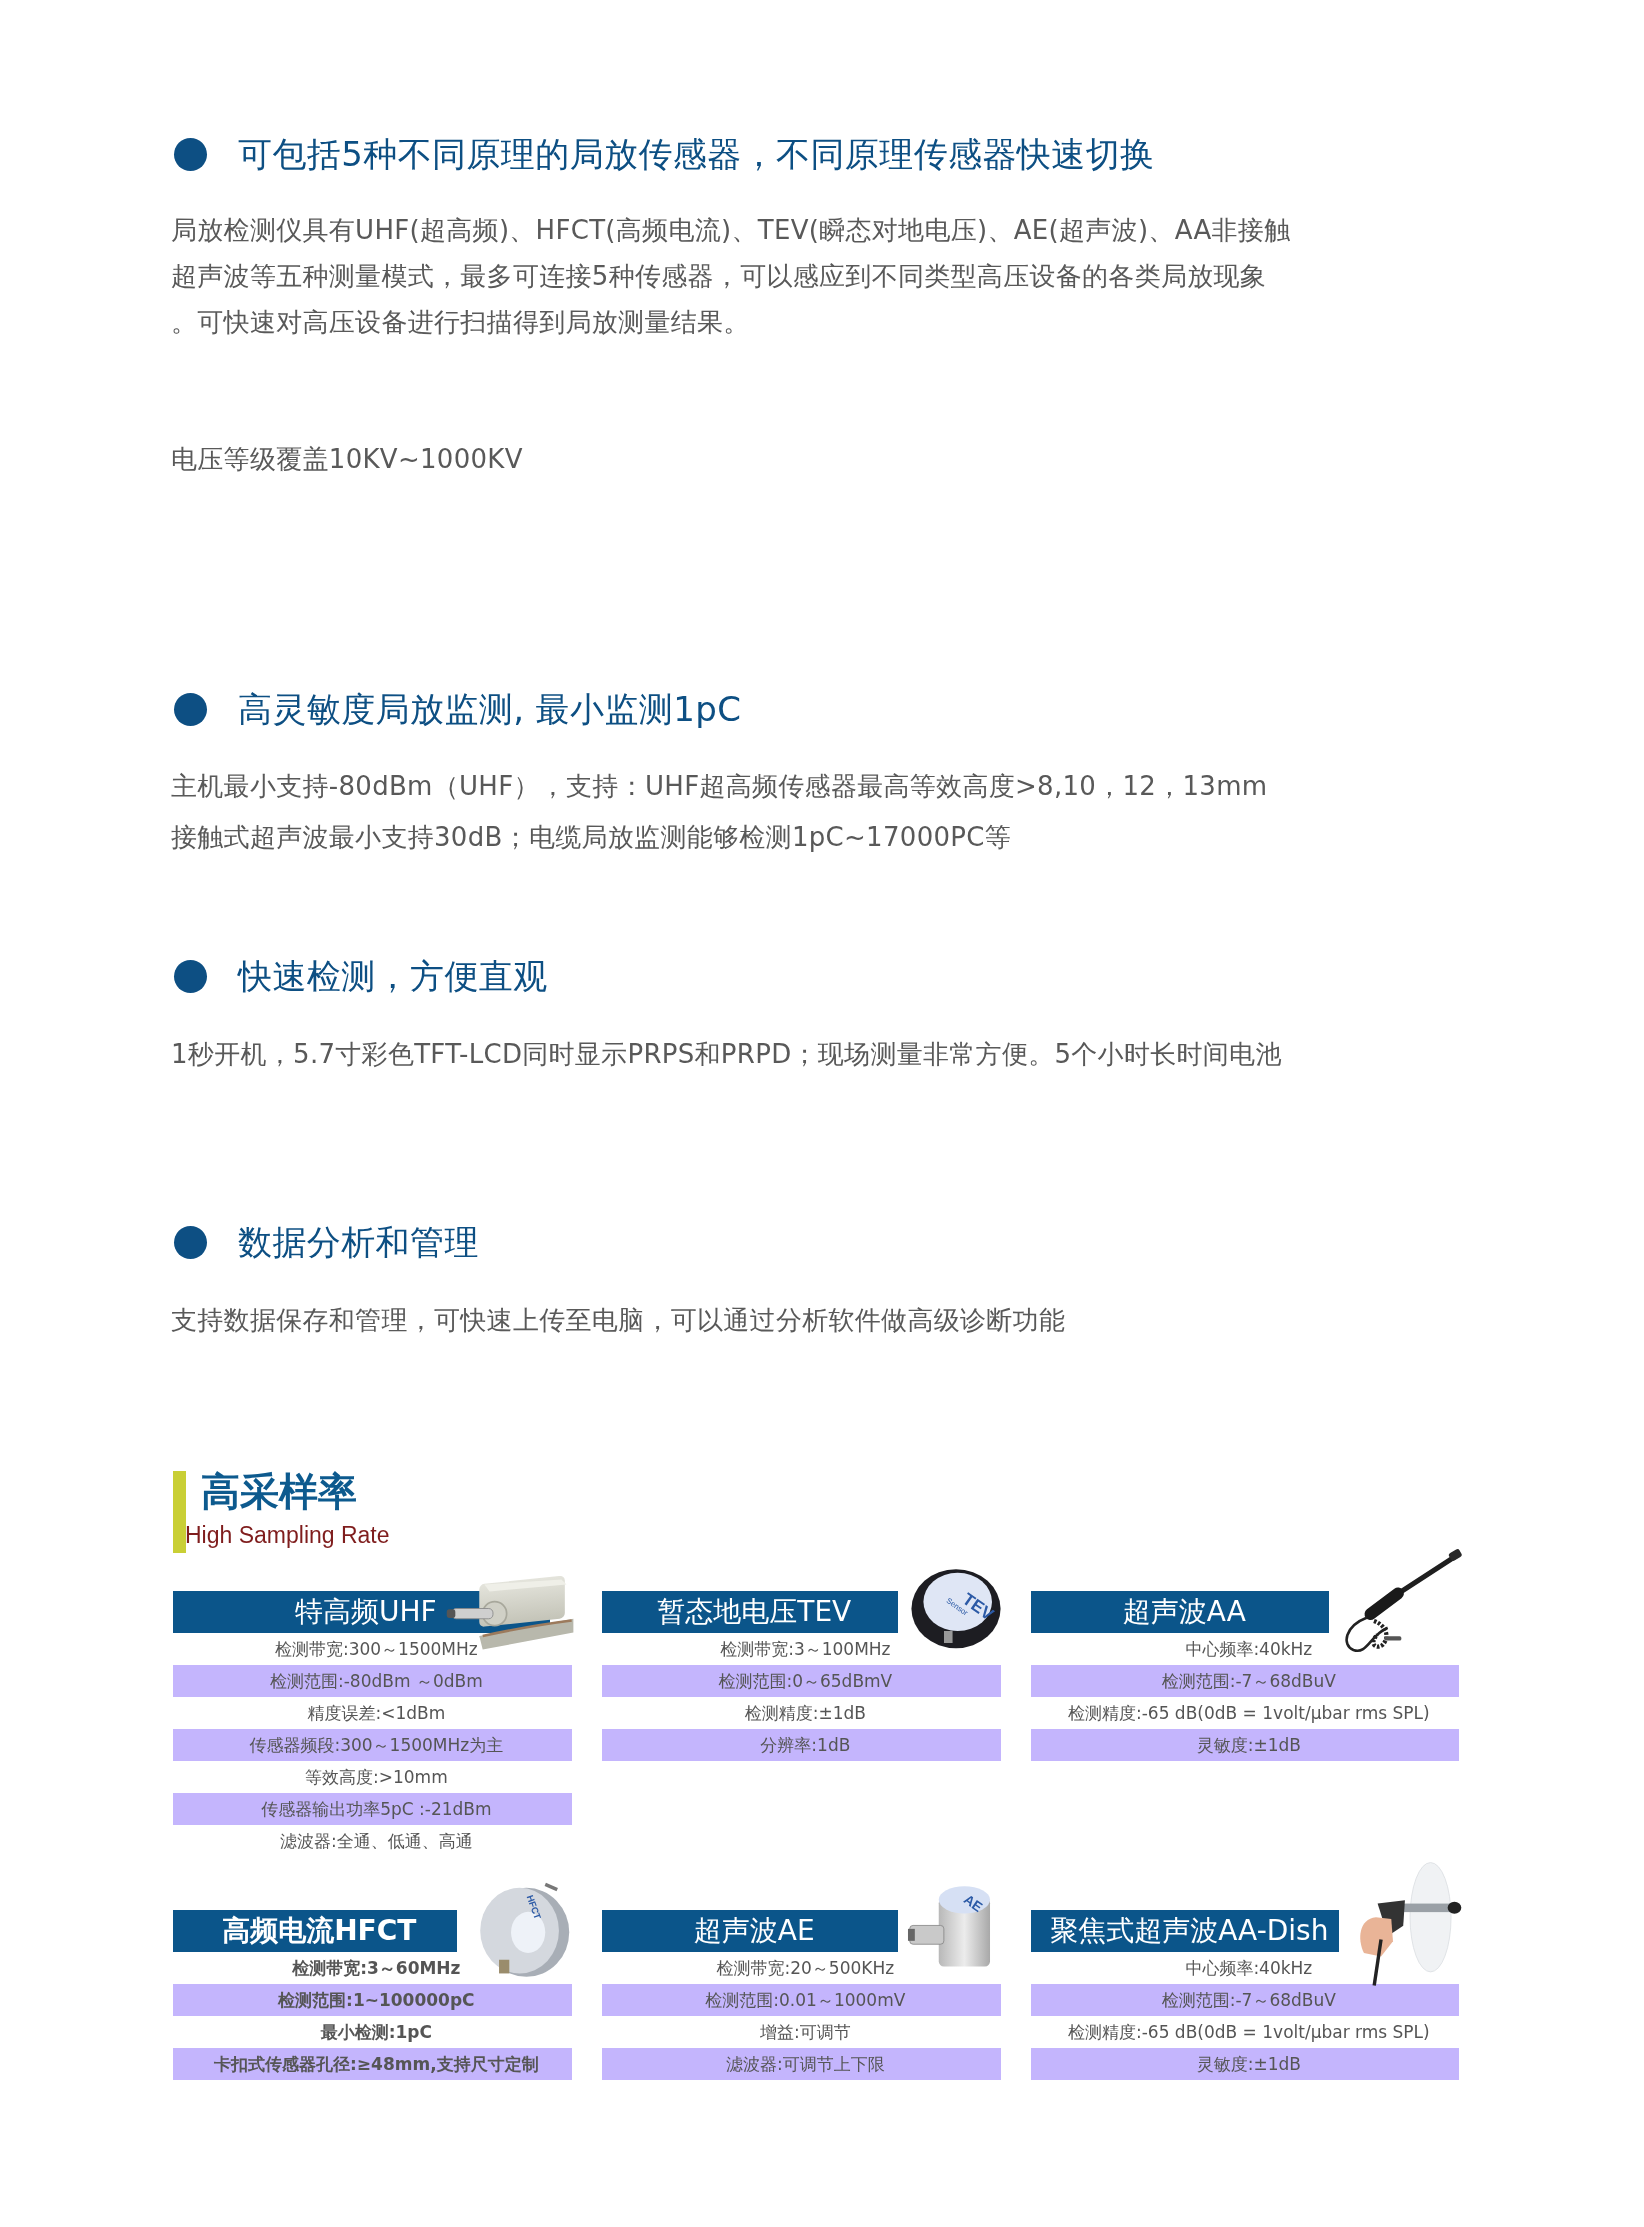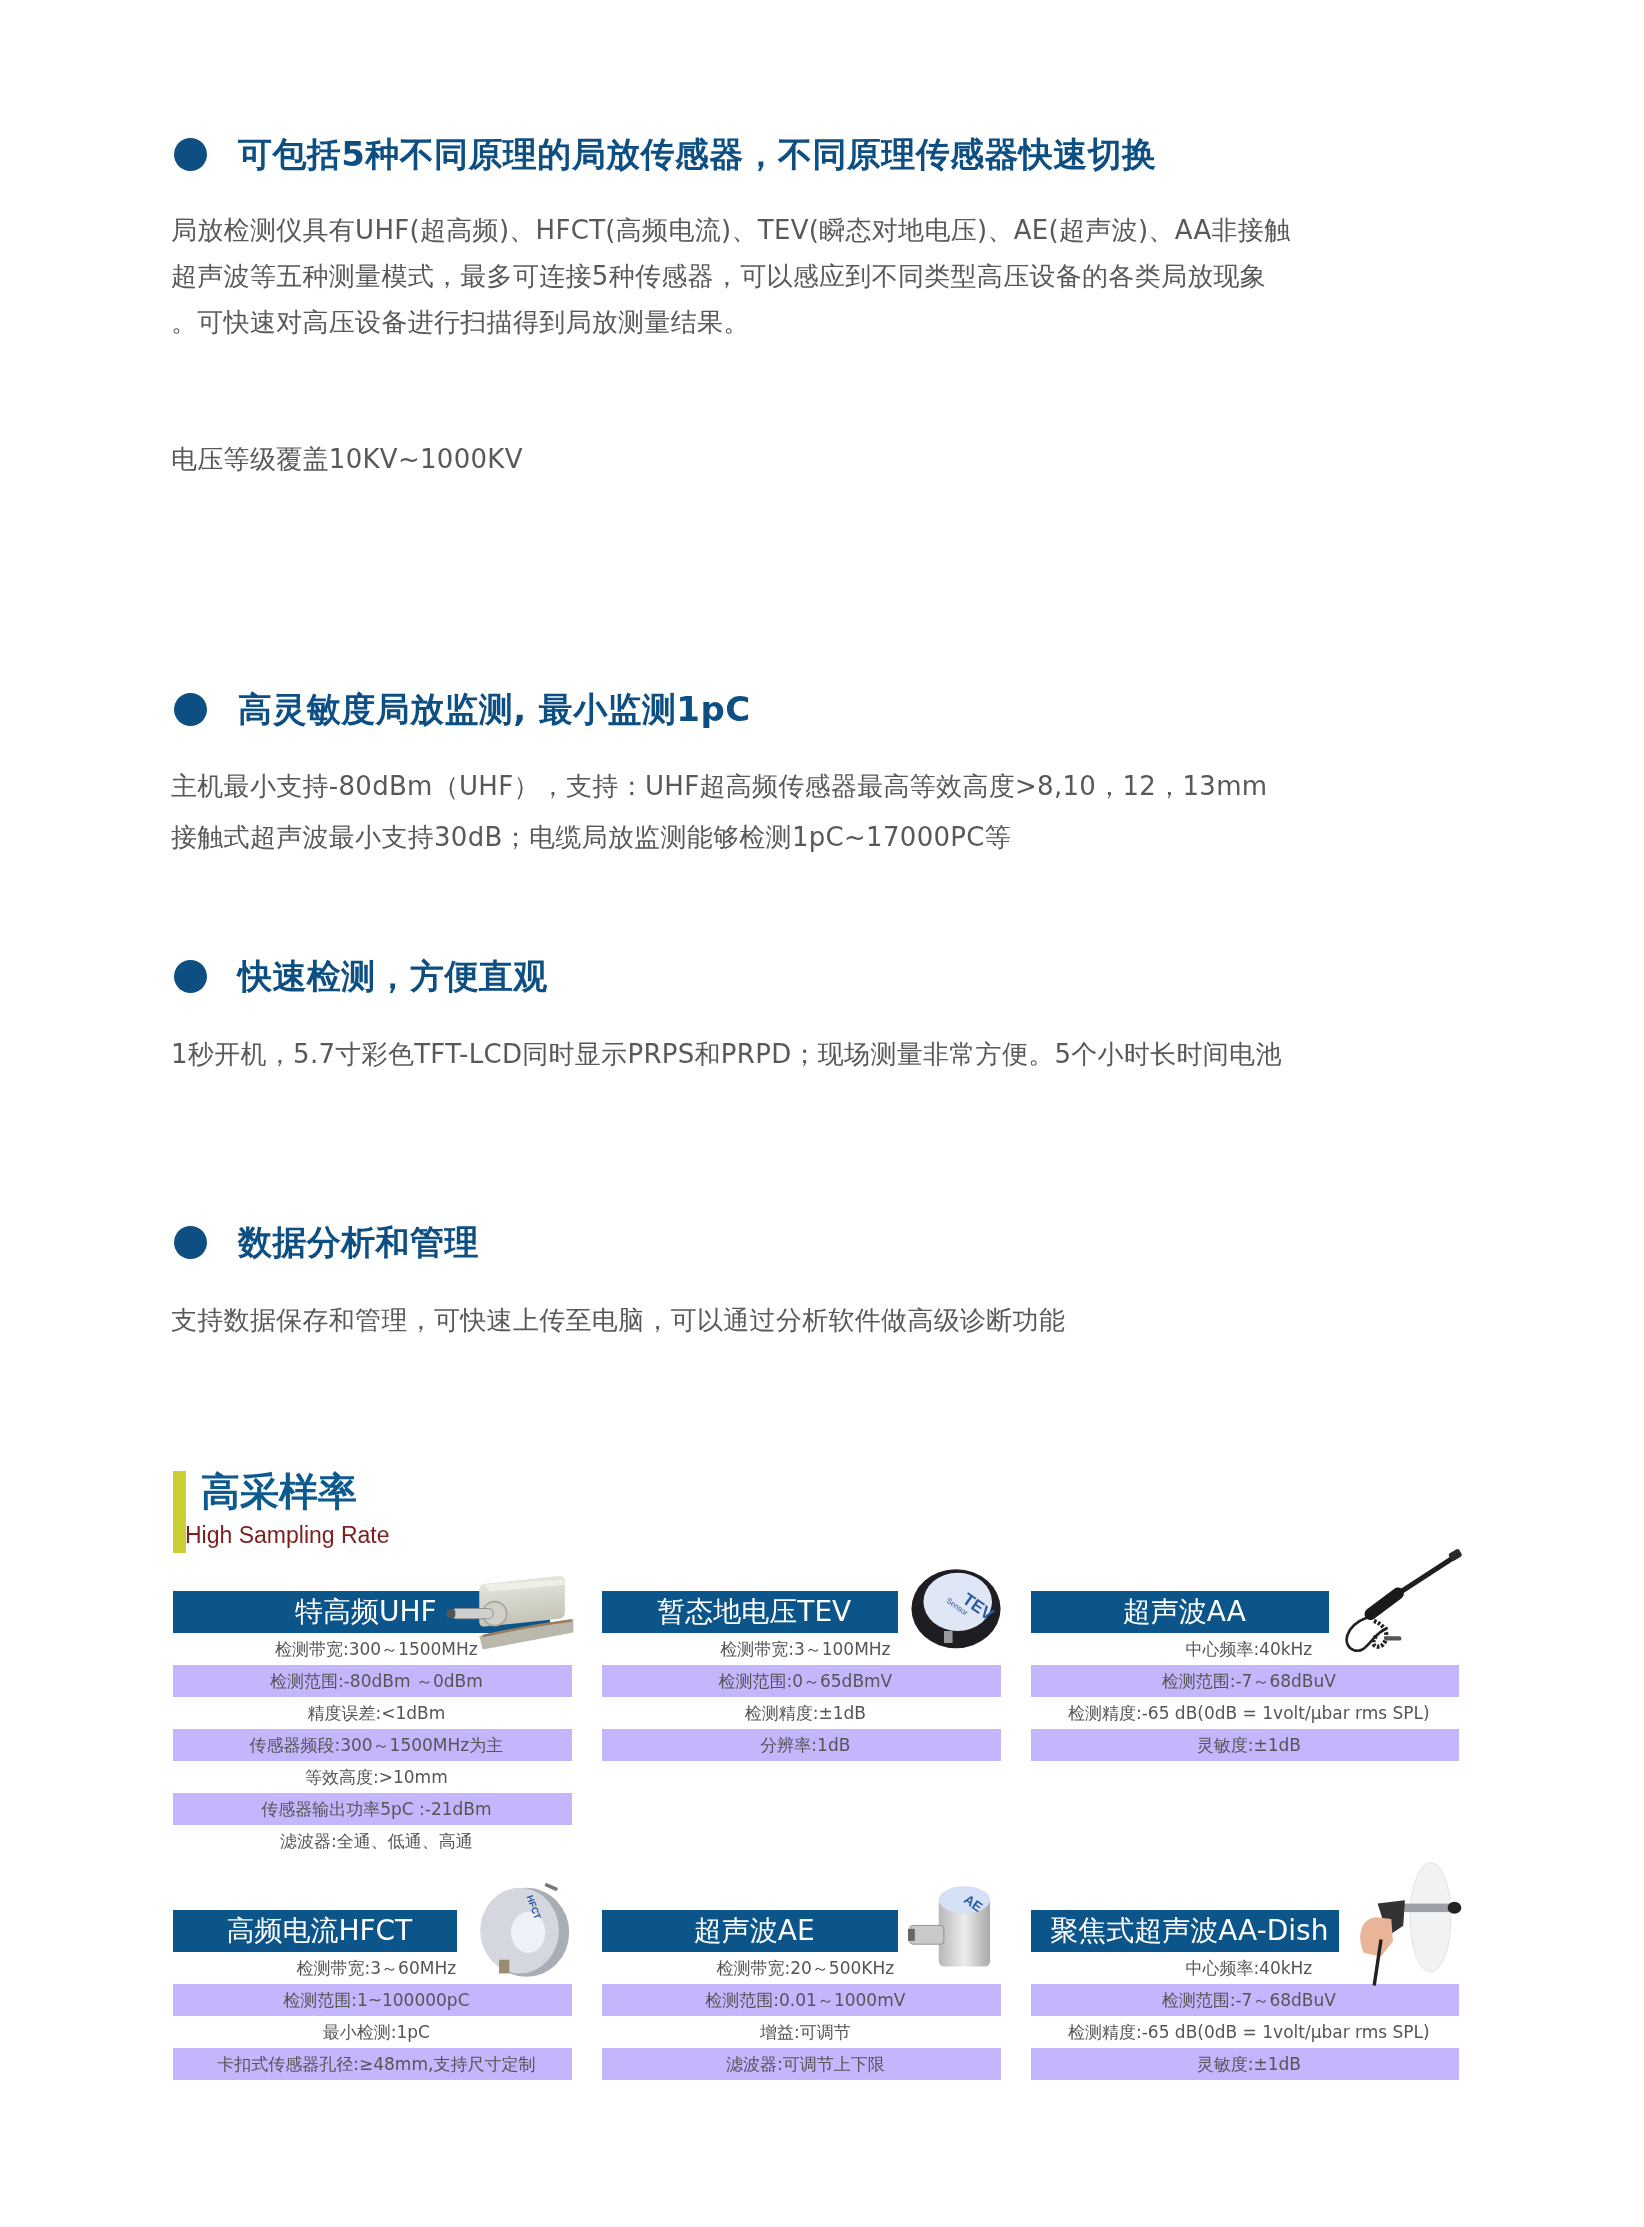--- a/index.html
+++ b/index.html
@@ -6,21 +6,21 @@
   html, body { width: 1645px; height: 2227px; background: #ffffff; overflow: hidden; }
   body { position: relative; font-family: "DejaVu Sans", "Liberation Sans", sans-serif; }
 
   .feature { position: absolute; left: 171px; width: 1302px; }
   .feature-heading {
     position: relative;
     padding-left: 67px;
     color: #0d4f83;
     font-size: 34px;
     line-height: 55px;
-    font-weight: bold;
+    font-weight: normal;
     letter-spacing: 0.4px;
   }
   .bullet {
     position: absolute; left: 2.6px; top: 11px;
     width: 33px; height: 33px; border-radius: 50%;
     background: #0d4f83;
   }
   .feature-body {
     color: #595959;
     font-size: 26px;
@@ -164,21 +164,21 @@
 </div>
 <svg class="product-img" style="left:1336px; top:1549px;" width="129" height="107" viewBox="0 0 150 125">
   <path d="M140 8 L60 60" stroke="#1f1f1f" stroke-width="6" stroke-linecap="round"></path>
   <rect x="132" y="2" width="14" height="10" rx="3" fill="#2a2a2a" transform="rotate(-30 139 7)"></rect>
   <path d="M72 52 L40 76" stroke="#1a1a1a" stroke-width="14" stroke-linecap="round"></path>
   <path d="M36 80 C10 90 6 112 20 118 C36 124 40 100 60 92" stroke="#222" stroke-width="3" fill="none"></path>
   <path d="M44 84 C60 90 62 104 54 112 C46 118 38 110 48 100" stroke="#222" stroke-width="5" fill="none" stroke-dasharray="3 2"></path>
   <rect x="56" y="102" width="20" height="5" rx="2" fill="#555"></rect>
 </svg>
 
-<div class="card" style="left:173px; top:1910px;">
+<div class="card" style="left:173px; top:1910px;font-weight:bold;">
   <div class="card-head" style="width:284px;">高频电流HFCT</div>
   <div class="card-row">检测带宽:3～60MHz</div>
   <div class="card-row alt">检测范围:1~100000pC</div>
   <div class="card-row">最小检测:1pC</div>
   <div class="card-row alt">卡扣式传感器孔径:≥48mm,支持尺寸定制</div>
 </div>
 <svg class="product-img" style="left:475px; top:1881px;" width="96" height="101" viewBox="0 0 112 118">
   <ellipse cx="60" cy="60" rx="50" ry="52" fill="#a8aeb6"></ellipse>
   <ellipse cx="52" cy="58" rx="46" ry="50" fill="#d4d8de"></ellipse>
   <ellipse cx="62" cy="60" rx="20" ry="24" fill="#eef2f8"></ellipse>

